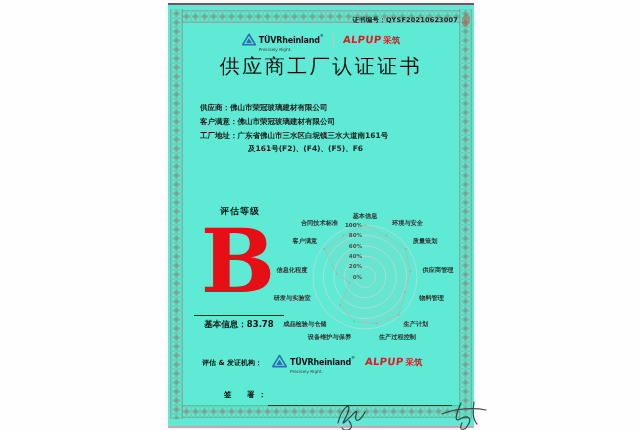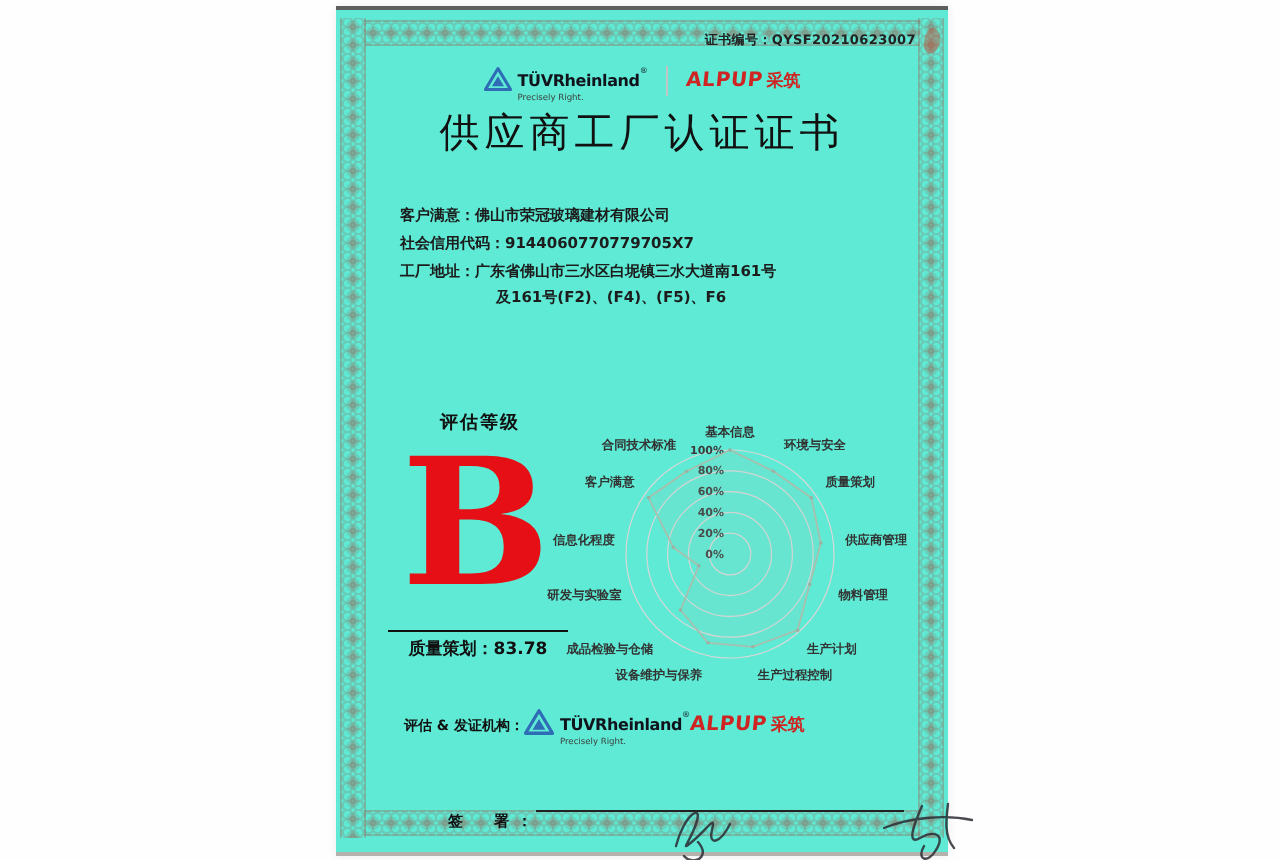--- a/index.html
+++ b/index.html
@@ -57,24 +57,24 @@
         font-family:"DejaVu Serif","Liberation Serif",serif;font-weight:bold;
         font-size:88px;line-height:100px;color:#e50f15;}
   .score{position:absolute;top:310px;left:26px;width:90px;border-top:1.6px solid #111;
          padding-top:3px;text-align:center;font-size:8.5px;font-weight:bold;color:#111;}
 
   
   .radar{position:absolute;left:100px;top:200px;}
   .radar text{font-family:"DejaVu Sans","Liberation Sans",sans-serif;}
 
   
-  .issuer{position:absolute;top:347px;left:34px;right:8px;display:flex;align-items:center;}
+  .issuer{position:absolute;top:347px;left:34px;right:8px;display:flex;align-items:center;gap:10px;}
   .issuer .lbl{font-size:7px;font-weight:bold;color:#111;white-space:nowrap;}
   .signrow{position:absolute;top:381px;left:34px;right:16px;height:36px;}
-  .signrow .lbl{position:absolute;left:22px;top:20px;font-size:7.5px;font-weight:bold;color:#111;letter-spacing:4px;}
+  .signrow .lbl{position:absolute;left:22px;top:4px;font-size:7.5px;font-weight:bold;color:#111;letter-spacing:4px;}
   .sigline{position:absolute;left:66px;right:6px;top:19px;border-bottom:1.2px solid #222;height:0;}
   .sig{position:absolute;top:-6px;}
   .sig.s1{left:62px;} .sig.s2{left:168px;}
 </style>
 </head>
 <body>
 
 <div class="stage">
   <div class="cert">
 
@@ -102,29 +102,29 @@
       <div class="logo-div"></div>
       <div class="alpup">
         <span class="en">ALPUP</span>
         <span class="cn">采筑</span>
       </div>
     </div>
 
     <h1 class="title">供应商工厂认证证书</h1>
 
     <div class="info">
+      <div class="line"><span>供应商：</span><span>佛山市荣冠玻璃建材有限公司</span></div>
       <div class="line"><span>客户满意：</span><span>佛山市荣冠玻璃建材有限公司</span></div>
-      <div class="line"><span>社会信用代码：</span><span>9144060770779705X7</span></div>
       <div class="line"><span>工厂地址：</span><span>广东省佛山市三水区白坭镇三水大道南161号</span></div>
       <div class="line indent"><span>及161号(F2)、(F4)、(F5)、F6</span></div>
     </div>
 
     <div class="grade-label">评估等级</div>
     <div class="grade-letter">B</div>
-    <div class="score"><span>质量策划：</span><span>83.78</span></div>
+    <div class="score"><span>基本信息：</span><span>83.78</span></div>
 
     <svg id="radar-svg" class="radar" width="198" height="140">
         <circle cx="97" cy="72" r="10.4" fill="none" stroke="#d8d8d8" stroke-width="0.6"></circle>
         <circle cx="97" cy="72" r="20.8" fill="none" stroke="#d8d8d8" stroke-width="0.6"></circle>
         <circle cx="97" cy="72" r="31.2" fill="none" stroke="#d8d8d8" stroke-width="0.6"></circle>
         <circle cx="97" cy="72" r="41.6" fill="none" stroke="#d8d8d8" stroke-width="0.6"></circle>
         <circle cx="97" cy="72" r="52" fill="none" stroke="#d8d8d8" stroke-width="0.6"></circle>
         <text x="94" y="73.8" text-anchor="end" font-size="5.5" font-weight="bold" fill="#3c3c3c">0%</text>
         <text x="94" y="63.4" text-anchor="end" font-size="5.5" font-weight="bold" fill="#3c3c3c">20%</text>
         <text x="94" y="53" text-anchor="end" font-size="5.5" font-weight="bold" fill="#3c3c3c">40%</text>

